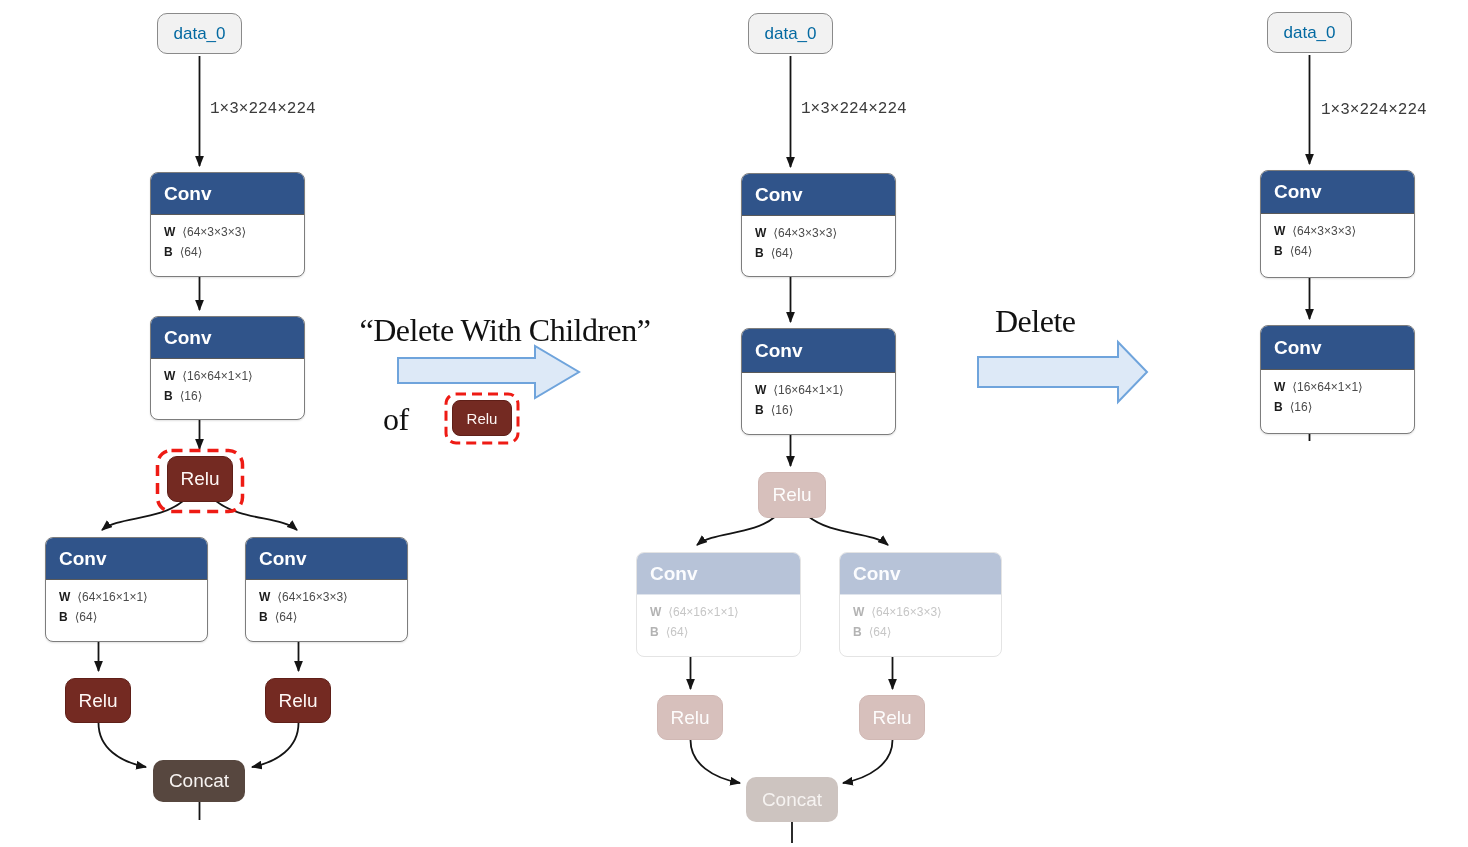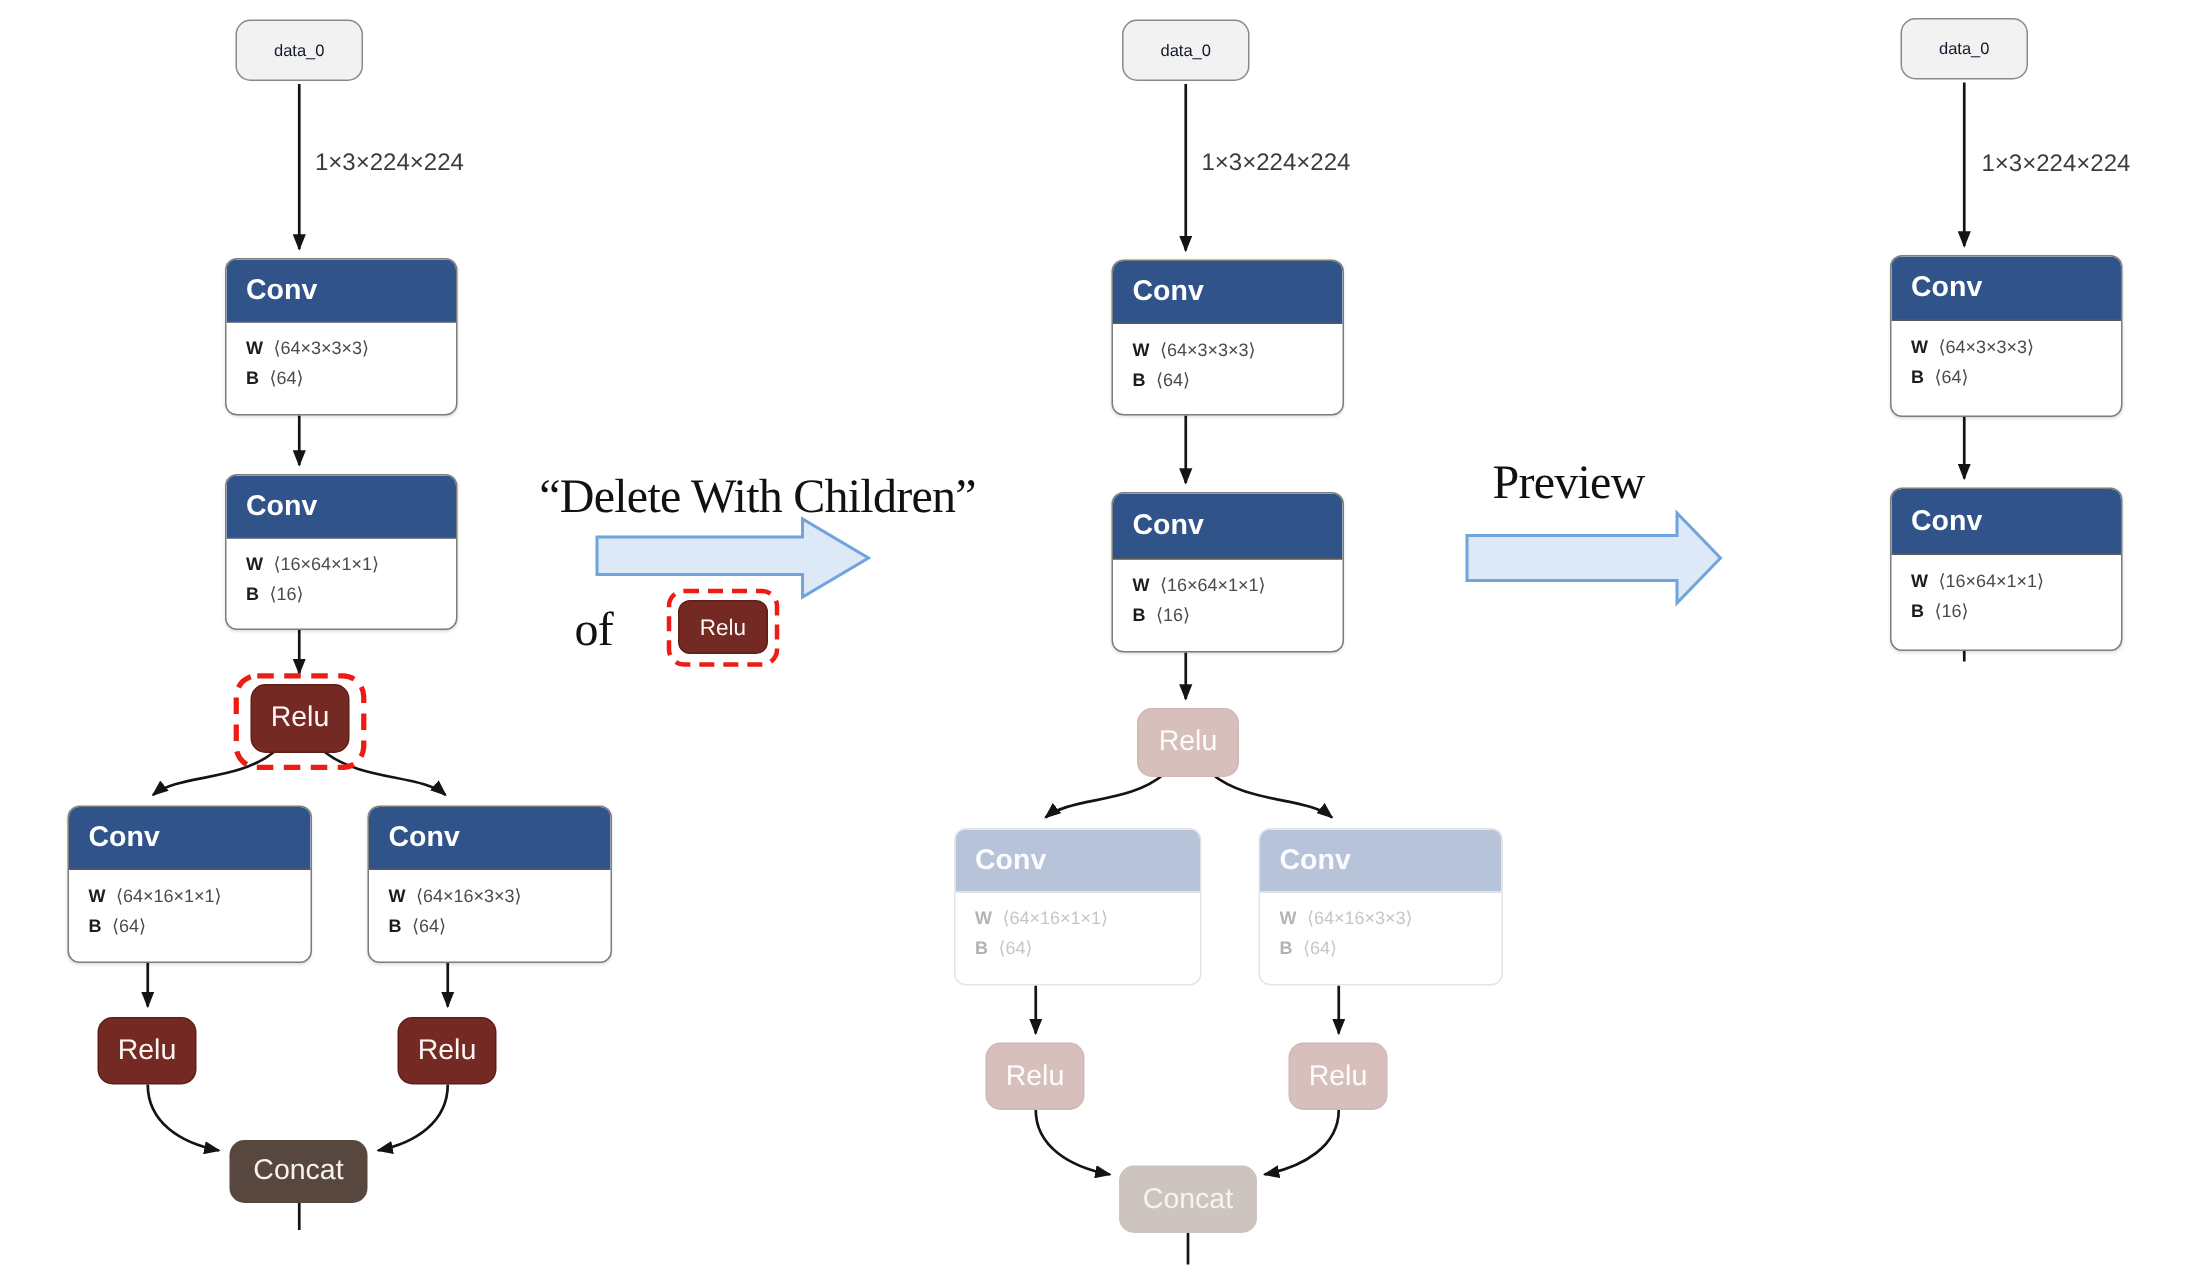--- a/index.html
+++ b/index.html
@@ -6,21 +6,21 @@
   .canvas{
     position:relative;width:1468px;height:847px;background:#ffffff;overflow:hidden;
     font-family:"Liberation Sans","DejaVu Sans",sans-serif;
   }
   svg.overlay{position:absolute;left:0;top:0;width:1468px;height:847px;}
 
   
   .io-node{
     position:absolute;display:flex;align-items:center;justify-content:center;
     background:#f2f2f2;border:1.5px solid #8a8a8a;border-radius:10px;
-    font-size:11px;color:#0f172a;box-sizing:border-box;
+    font-size:17px;color:#0369a1;box-sizing:border-box;
   }
   .conv-node{
     position:absolute;border:1.4px solid #7d7d7d;border-radius:8px;background:#ffffff;
     box-sizing:border-box;overflow:hidden;box-shadow:0 1px 2px rgba(0,0,0,.12);margin-left:28px;
   }
   .conv-head{
     background:#30548A;color:#ffffff;font-size:19px;font-weight:600;
     display:flex;align-items:center;padding-left:13px;
     border-bottom:1.4px solid #5a5a5a;box-sizing:border-box;height:42px;
   }
@@ -37,21 +37,21 @@
     background:#57473F;border-radius:10px;color:#f7f3f1;font-size:19px;box-sizing:border-box;
   }
   
   .conv-node.faded{border-color:#e4e4e4;box-shadow:none;}
   .conv-node.faded .conv-head{background:#B7C3D8;color:#fbfcfe;border-bottom-color:#dfe4ec;}
   .conv-node.faded .attr{color:#c6c6c6;}
   .conv-node.faded .attr .k{color:#b3b3b3;}
   .act-node.faded{background:#D7C0BC;border-color:#d0b8b4;color:rgba(255,255,255,.95);}
   .concat-node.faded{background:#CDC4C0;color:#f6f3f1;}
 
-  .edge-label{position:absolute;font-size:16px;color:#3b3b3b;white-space:nowrap;}
+  .edge-label{position:absolute;font-size:16px;color:#3b3b3b;white-space:nowrap;font-family:Liberation Mono, monospace;}
 
   .caption{
     position:absolute;font-family:"Liberation Serif","DejaVu Serif",serif;
     font-size:32px;color:#111;letter-spacing:-0.5px;white-space:nowrap;
   }
   .caption.center{text-align:center;}
   .mini-act{
     position:absolute;display:flex;align-items:center;justify-content:center;
     background:#742A22;border:1px solid #5f1f18;border-radius:8px;
     color:#fdf6f4;font-size:15px;box-sizing:border-box;
@@ -148,21 +148,21 @@
 
     <div class="act-node" style="left:65px;top:678px;width:66px;height:45px">Relu</div>
     <div class="act-node" style="left:265px;top:678px;width:66px;height:45px">Relu</div>
     <div class="concat-node" style="left:153px;top:760px;width:92px;height:42px">Concat</div>
   </div>
 
   <div>
     <div class="caption center" style="left:335px;top:312px;width:340px">“Delete With Children”</div>
     <div class="caption" style="left:383px;top:401px">of</div>
     <div class="mini-act" style="left:452px;top:400px;width:60px;height:36px">Relu</div>
-    <div class="caption" style="left:995px;top:303px">Preview</div>
+    <div class="caption" style="left:995px;top:303px">Delete</div>
   </div>
 
   <div>
     <div class="io-node" style="left:748px;top:13px;width:85px;height:41px">data_0</div>
     <div class="edge-label" style="left:801px;top:100px">1×3×224×224</div>
 
     <div class="conv-node" style="left:713px;top:173px;width:155px;height:104px">
       <div class="conv-head">Conv</div>
       <div class="conv-body">
         <div class="attr"><span class="k">W</span><span class="v">⟨64×3×3×3⟩</span></div>

